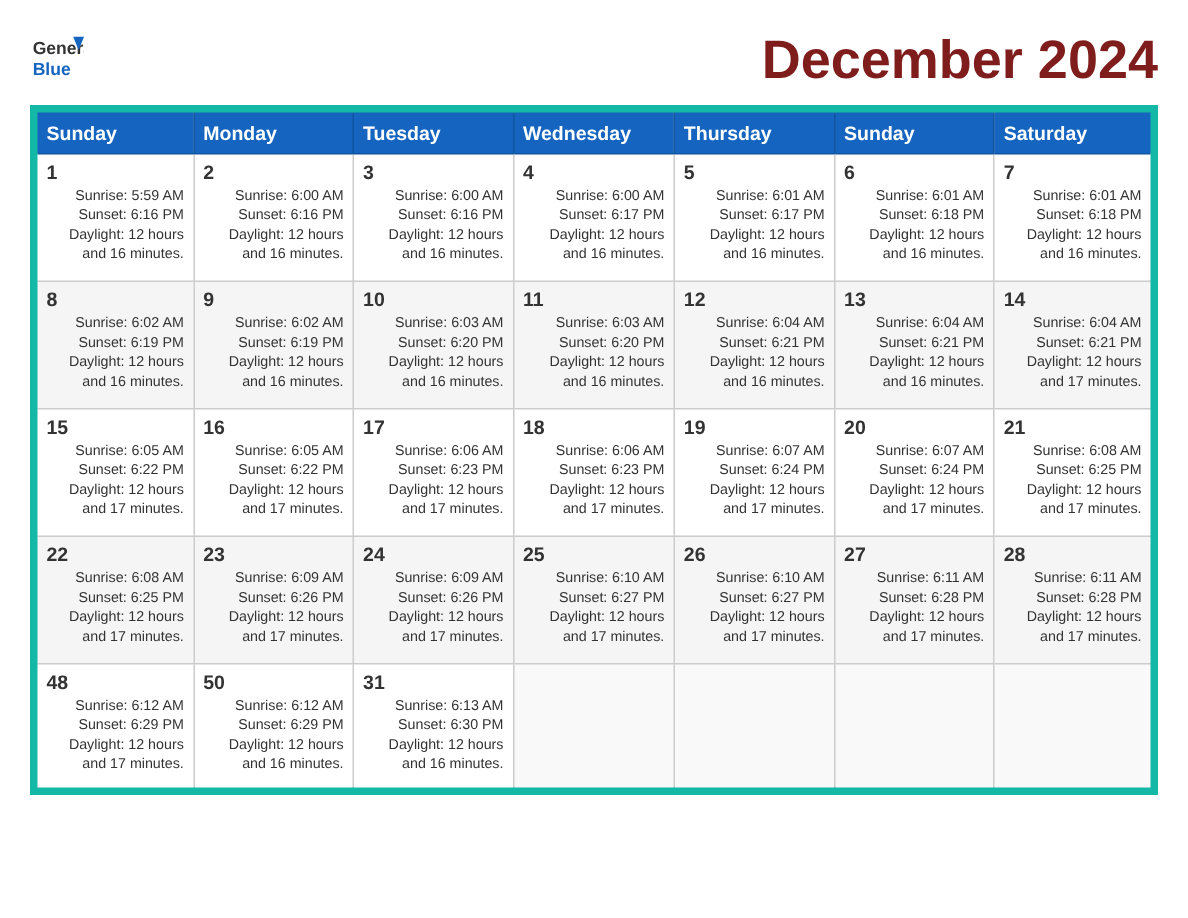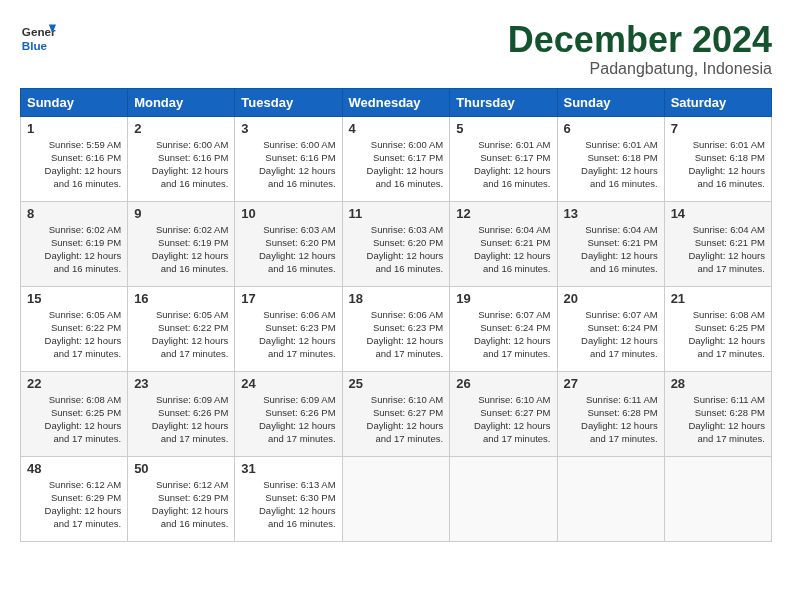--- a/index.html
+++ b/index.html
@@ -24,31 +24,31 @@
     .logo-icon {
       width: 36px;
       height: 36px;
     }
     .title-area {
       text-align: right;
     }
     .month-title {
       font-size: 36px;
       font-weight: bold;
-      color: #14532d;
+      color: #7f1d1d;
       line-height: 1.1;
     }
     .subtitle {
       font-size: 16px;
       color: #555;
     }
     .calendar {
       width: 100%;
       border-collapse: collapse;
-      border: 1px solid #14b8a6;
+      border: 5px solid #14b8a6;
     }
     .calendar th {
       background-color: #1565c0;
       color: #fff;
       font-size: 13px;
       font-weight: bold;
       padding: 6px 6px;
       text-align: left;
       border: 1px solid #1055a0;
     }
@@ -88,21 +88,20 @@
 <div class="header">
   <div class="logo">
     <svg class="logo-icon" viewBox="0 0 40 40">
       <text x="2" y="18" font-size="13" font-weight="bold" fill="#333">General</text>
       <text x="2" y="33" font-size="13" font-weight="bold" fill="#1565c0">Blue</text>
       <polygon points="32,5 40,5 36,15" fill="#1565c0"></polygon>
     </svg>
   </div>
   <div class="title-area">
     <div class="month-title">December 2024</div>
-    <div class="subtitle">Padangbatung, Indonesia</div>
   </div>
 </div>
 
 <table class="calendar">
   <thead>
     <tr>
     <th>Sunday</th>
         <th>Monday</th>
         <th>Tuesday</th>
         <th>Wednesday</th>

